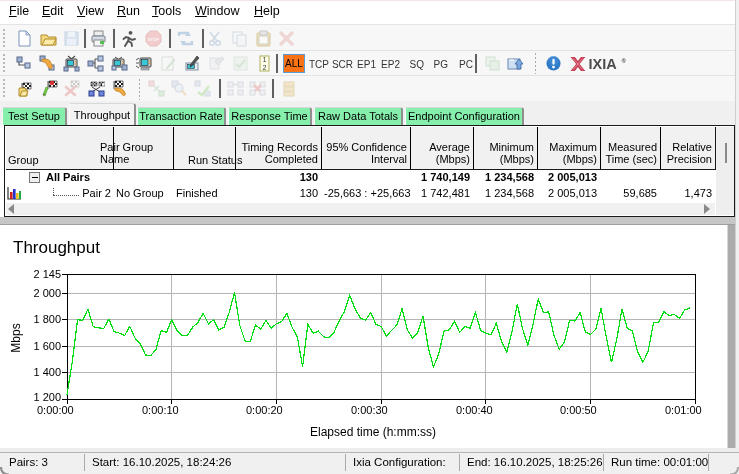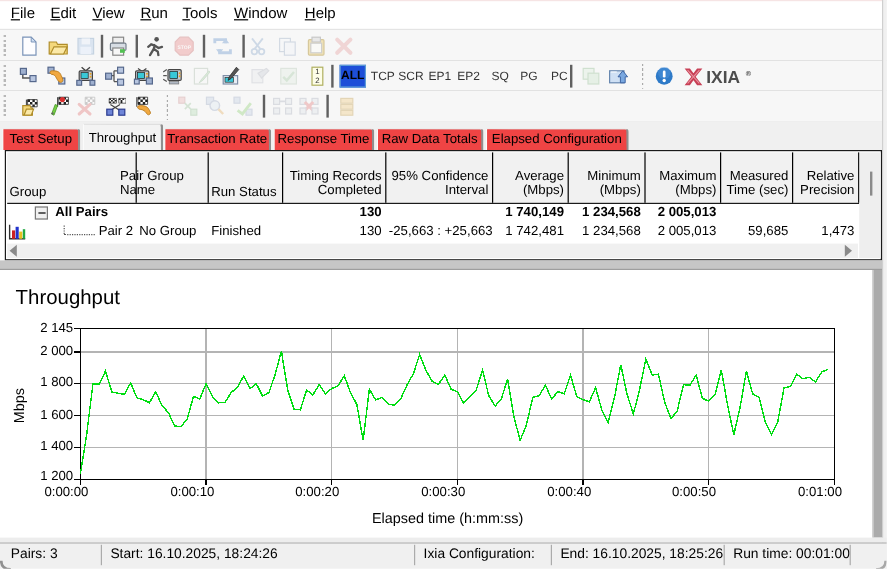--- a/index.html
+++ b/index.html
@@ -5,21 +5,21 @@
 html,body{margin:0;padding:0;}
 body{width:739px;height:474px;position:relative;overflow:hidden;
  font-family:"Liberation Sans",sans-serif;background:#fff;}
 .abs{position:absolute;}
 .tb{position:absolute;left:0;width:739px;background:#f7f7f7;}
 .grip{position:absolute;left:3px;width:2px;background-image:repeating-linear-gradient(to bottom,#b8b8b8 0 2px,transparent 2px 4px);}
 .ico{position:absolute;width:17px;height:17px;}
 .sep{position:absolute;width:1.5px;background:#606060;}
 .dsep{position:absolute;width:1px;background-image:repeating-linear-gradient(to bottom,#aaa 0 2px,transparent 2px 4px);}
 .tbtn{position:absolute;top:56px;height:17px;line-height:17px;font-size:10px;color:#333;text-align:right;}
-.tab{position:absolute;top:107px;height:18px;background:#ef4444;border-left:1px solid #fbfbfb;border-top:1px solid #d8d8d8;border-right:2px solid #8f8f8f;border-radius:0 3px 0 0;font-size:11px;color:#000;text-align:center;line-height:17px;box-sizing:border-box;}
+.tab{position:absolute;top:107px;height:18px;background:#86efac;border-left:1px solid #fbfbfb;border-top:1px solid #d8d8d8;border-right:2px solid #8f8f8f;border-radius:0 3px 0 0;font-size:11px;color:#000;text-align:center;line-height:17px;box-sizing:border-box;}
 .hdr{position:absolute;font-size:11px;color:#000;line-height:12px;}
 .cell{position:absolute;font-size:11px;color:#000;white-space:nowrap;}
 .num{text-align:right;}
 .vline{position:absolute;width:1px;background:#000;}
 .stxt{position:absolute;top:456px;font-size:11.5px;color:#000;white-space:nowrap;}
 .ssep{position:absolute;top:454px;height:17px;width:1px;background:#ababab;}
 .ylab{position:absolute;font-size:11px;color:#000;text-align:right;width:34px;}
 .xlab{position:absolute;font-size:11px;color:#000;text-align:left;width:60px;}
 </style>
 </head>
@@ -156,21 +156,21 @@
 <svg class="ico" style="left:232px;top:55px;" viewBox="0 0 17 17" opacity=".22">
       <rect x="2" y="2" width="13" height="13" fill="#cfe4cf" stroke="#88a888"></rect>
       <path d="M4 9l3 3 6-7" stroke="#68a868" stroke-width="2" fill="none"></path>
     </svg>
 <svg class="ico" style="left:256px;top:55px;" viewBox="0 0 17 17">
       <rect x="4" y="1" width="9" height="15" fill="#fdfde8" stroke="#b0b060"></rect>
       <text x="8.5" y="7" font-size="6.5" fill="#333" text-anchor="middle" font-family="Liberation Sans">1</text>
       <text x="8.5" y="14.5" font-size="6.5" fill="#333" text-anchor="middle" font-family="Liberation Sans">2</text>
     </svg>
 <div class="sep" style="left:276px;top:54px;height:19px;"></div>
-<div class="abs" style="left:283px;top:54px;width:22px;height:19px;background:#1d4ed8;border:1px solid #5b9bd5;box-sizing:border-box;font-size:10px;text-align:center;line-height:17px;color:#000;font-weight:bold;">ALL</div>
+<div class="abs" style="left:283px;top:54px;width:22px;height:19px;background:#f97316;border:1px solid #5b9bd5;box-sizing:border-box;font-size:10px;text-align:center;line-height:17px;color:#000;">ALL</div>
 <div class="tbtn" style="left:305px;width:24px;">TCP</div>
 <div class="tbtn" style="left:329px;width:24px;">SCR</div>
 <div class="tbtn" style="left:352px;width:24px;">EP1</div>
 <div class="tbtn" style="left:376px;width:24px;">EP2</div>
 <div class="tbtn" style="left:400px;width:24px;">SQ</div>
 <div class="tbtn" style="left:424px;width:24px;">PG</div>
 <div class="tbtn" style="left:449px;width:24px;">PC</div>
 <div class="sep" style="left:475px;top:54px;height:19px;"></div>
 <svg class="ico" style="left:484px;top:55px;" viewBox="0 0 17 17" opacity=".35">
       <rect x="2" y="2" width="9" height="9" fill="#d8ecd8" stroke="#88b888"></rect>
@@ -269,21 +269,21 @@
       <rect x="3" y="12" width="10" height="4" fill="#f0c878" stroke="#c09840"></rect>
     </svg>
 </div>
 
 <div class="abs" style="left:0;top:101px;width:739px;height:24px;background:#f0f0f0;"></div>
 <div id="tabs">
 <div class="tab" style="left:2px;width:65px;">Test Setup</div>
 <div class="tab" style="left:137px;width:89px;">Transaction Rate</div>
 <div class="tab" style="left:228px;width:84px;">Response Time</div>
 <div class="tab" style="left:314px;width:89px;">Raw Data Totals</div>
-<div class="tab" style="left:405px;width:119px;">Elapsed Configuration</div>
+<div class="tab" style="left:405px;width:119px;">Endpoint Configuration</div>
 <div class="tab" style="left:69px;top:103px;width:67px;height:22px;background:#f3f3f3;line-height:22px;z-index:3;">Throughput</div>
 </div>
 
 <div id="table">
 
 <div class="abs" style="left:4px;top:125px;width:731px;height:92px;background:#fff;border:1.5px solid #1a1a1a;box-sizing:border-box;"></div>
 
 <div class="abs" style="left:6px;top:127px;width:710px;height:42px;background:#f1f1f1;border-bottom:1.5px solid #1a1a1a;box-sizing:content-box;"></div>
 
 <div class="abs" style="left:716px;top:127px;width:18px;height:88px;background:#eeeeee;"></div>
@@ -295,21 +295,21 @@
 <div class="vline" style="left:235px;top:127px;height:42px;"></div>
 <div class="vline" style="left:321px;top:127px;height:42px;"></div>
 <div class="vline" style="left:410px;top:127px;height:42px;"></div>
 <div class="vline" style="left:473px;top:127px;height:42px;"></div>
 <div class="vline" style="left:537px;top:127px;height:42px;"></div>
 <div class="vline" style="left:600px;top:127px;height:42px;"></div>
 <div class="vline" style="left:660px;top:127px;height:42px;"></div>
 
 <div class="hdr" style="left:8px;top:154px;">Group</div>
 <div class="hdr" style="left:100px;top:141px;">Pair Group<br>Name</div>
-<div class="hdr" style="left:176px;top:154px;">Run Status</div>
+<div class="hdr" style="left:188px;top:154px;">Run Status</div>
 <div class="hdr num" style="left:238px;top:141px;width:80px;">Timing Records<br>Completed</div>
 <div class="hdr num" style="left:324px;top:141px;width:83px;">95% Confidence<br>Interval</div>
 <div class="hdr num" style="left:413px;top:141px;width:57px;">Average<br>(Mbps)</div>
 <div class="hdr num" style="left:476px;top:141px;width:58px;">Minimum<br>(Mbps)</div>
 <div class="hdr num" style="left:540px;top:141px;width:57px;">Maximum<br>(Mbps)</div>
 <div class="hdr num" style="left:603px;top:141px;width:54px;">Measured<br>Time (sec)</div>
 <div class="hdr num" style="left:663px;top:141px;width:49px;">Relative<br>Precision</div>
 
 <div class="abs" style="left:29px;top:172px;width:11px;height:11px;background:#f0f0f0;border:1px solid #777;box-sizing:border-box;"></div>
 <div class="abs" style="left:31.5px;top:176.5px;width:6px;height:1.5px;background:#000;"></div>

